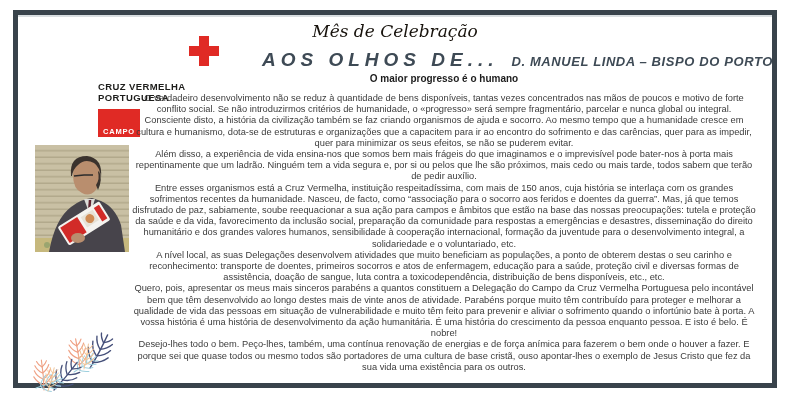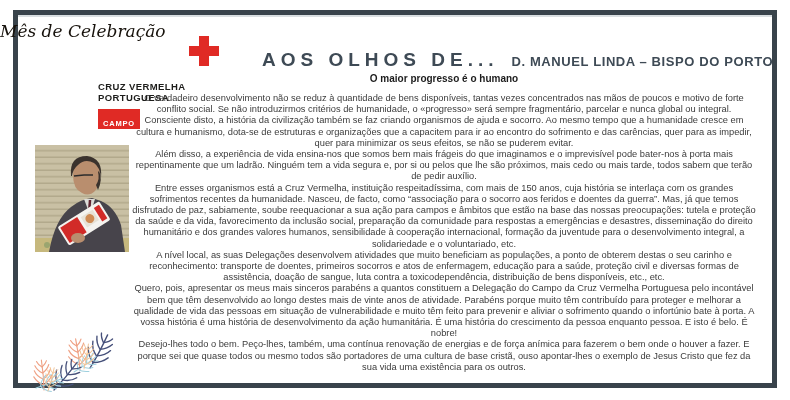--- a/index.html
+++ b/index.html
@@ -31,32 +31,33 @@
     font-weight: bold; font-size: 9.5px; letter-spacing: 0.4px;
     color: #1d1d1b; line-height: 11px; padding-top: 7px; margin-top: 38px;
   }
   .logo-cross { position: relative; width: 30px; height: 30px; margin-left: 3px; }
   .logo-cross .bar-v { position: absolute; left: 10px; top: 0; width: 10px; height: 30px; background: #e02a25; }
   .logo-cross .bar-h { position: absolute; left: 0; top: 10px; width: 30px; height: 10px; background: #e02a25; }
   .logo-badge {
     display: inline-block; margin-top: 6px;
     background: #e02a25; color: #ffffff;
     font-weight: bold; font-size: 7.5px; letter-spacing: 0.8px;
-    padding: 10px 5px 1px 5px;
+    padding: 18px 5px 1px 5px;
   }
 
   
   .script-title {
     position: absolute; left: 0; right: 0; top: 21px;
+    text-align: center;
     font-family: "DejaVu Serif", serif;
     font-style: italic; font-size: 17px; color: #17120c;
   }
   .title-row {
     position: absolute; left: 262px; top: 49px; width: 500px;
-    display: flex; align-items: baseline; white-space: nowrap;
+    display: flex; align-items: baseline; white-space: nowrap; font-style: italic;
   }
   .main-title {
     font-weight: 800; font-size: 19px; letter-spacing: 5px;
     color: #3e4a55;
   }
   .author {
     margin-left: 13px;
     font-weight: 800; font-size: 13px; letter-spacing: 0.6px;
     color: #3e4a55;
   }

